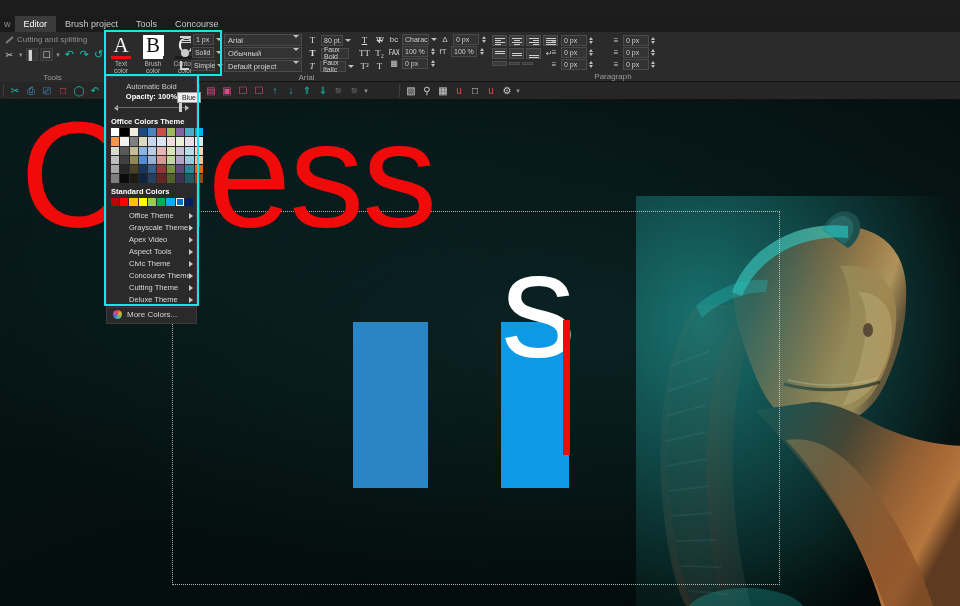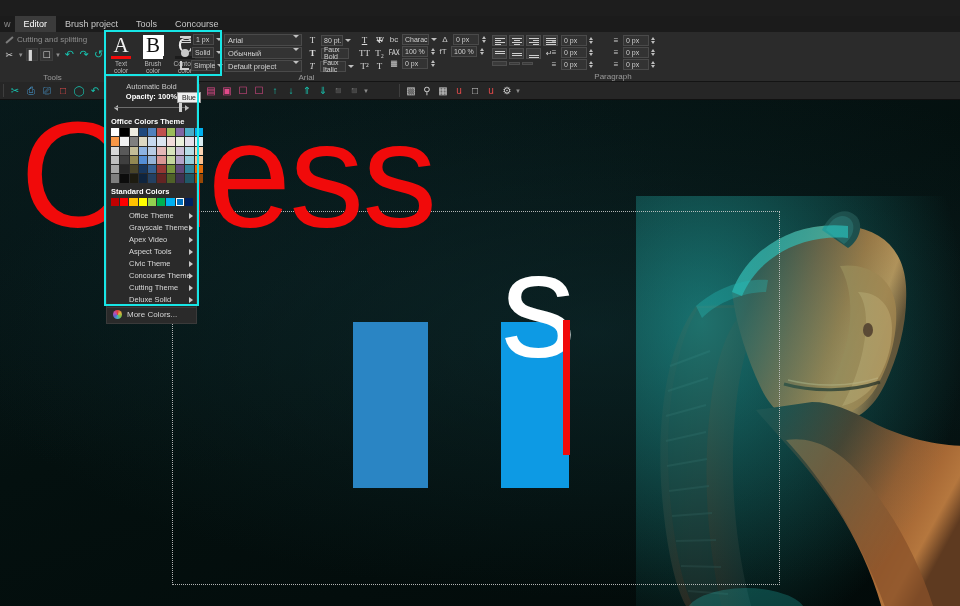--- a/index.html
+++ b/index.html
@@ -700,21 +700,21 @@
         </div>
         <div class="themeitem">
           <span>Concourse Theme</span>
           <span class="arrow"></span>
         </div>
         <div class="themeitem">
           <span>Cutting Theme</span>
           <span class="arrow"></span>
         </div>
         <div class="themeitem">
-          <span>Deluxe Solid</span>
+          <span>Deluxe Theme</span>
           <span class="arrow"></span>
         </div>
       </div>
 
     <div class="morecolors">
       <span class="wheel"></span>
       <span>More Colors...</span>
     </div>
 
     <div class="tooltip">Blue</div>

